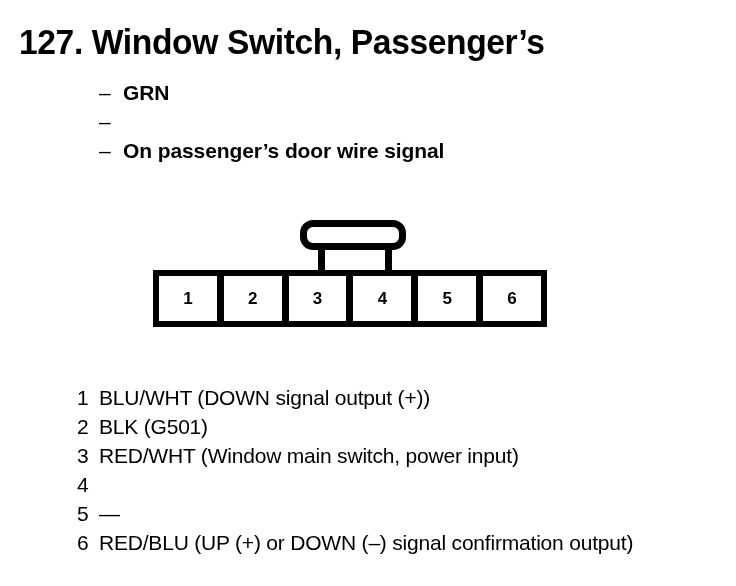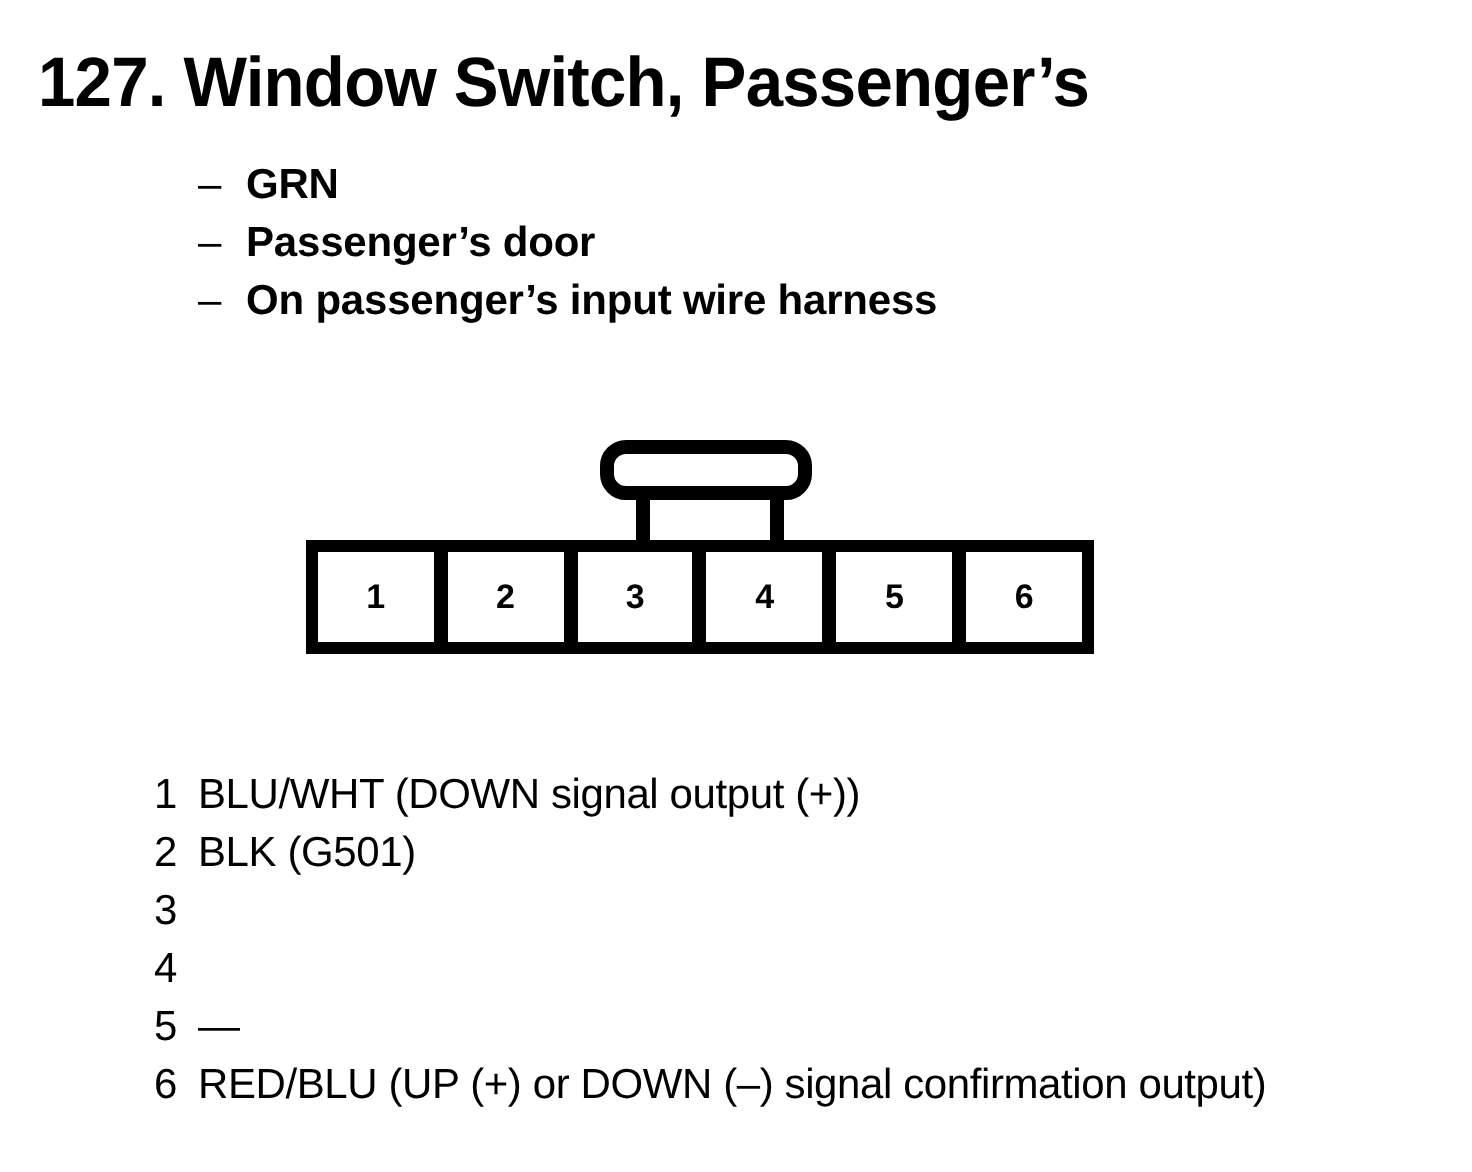--- a/index.html
+++ b/index.html
@@ -141,26 +141,25 @@
 
 <div id="attribute-list">
 
   <div class="attr-row">
     <span class="attr-dash">–</span>
     <span class="attr-text">GRN</span>
   </div>
 
   <div class="attr-row">
     <span class="attr-dash">–</span>
-    <span class="attr-text">Passenger’s door</span>
   </div>
 
   <div class="attr-row">
     <span class="attr-dash">–</span>
-    <span class="attr-text">On passenger’s input wire harness</span>
+    <span class="attr-text">On passenger’s door wire signal</span>
   </div>
 
 </div>
 
 <div id="connector">
 
   <div id="latch-tab"></div>
   <div class="latch-leg" id="latch-leg-left"></div>
   <div class="latch-leg" id="latch-leg-right"></div>
 
@@ -194,20 +193,21 @@
     <span class="legend-desc">BLU/WHT (DOWN signal output (+))</span>
   </div>
 
   <div class="legend-row">
     <span class="legend-num">2</span>
     <span class="legend-desc">BLK (G501)</span>
   </div>
 
   <div class="legend-row">
     <span class="legend-num">3</span>
+    <span class="legend-desc">RED/WHT (Window main switch, power input)</span>
   </div>
 
   <div class="legend-row">
     <span class="legend-num">4</span>
   </div>
 
   <div class="legend-row">
     <span class="legend-num">5</span>
     <span class="legend-desc">—</span>
   </div>

